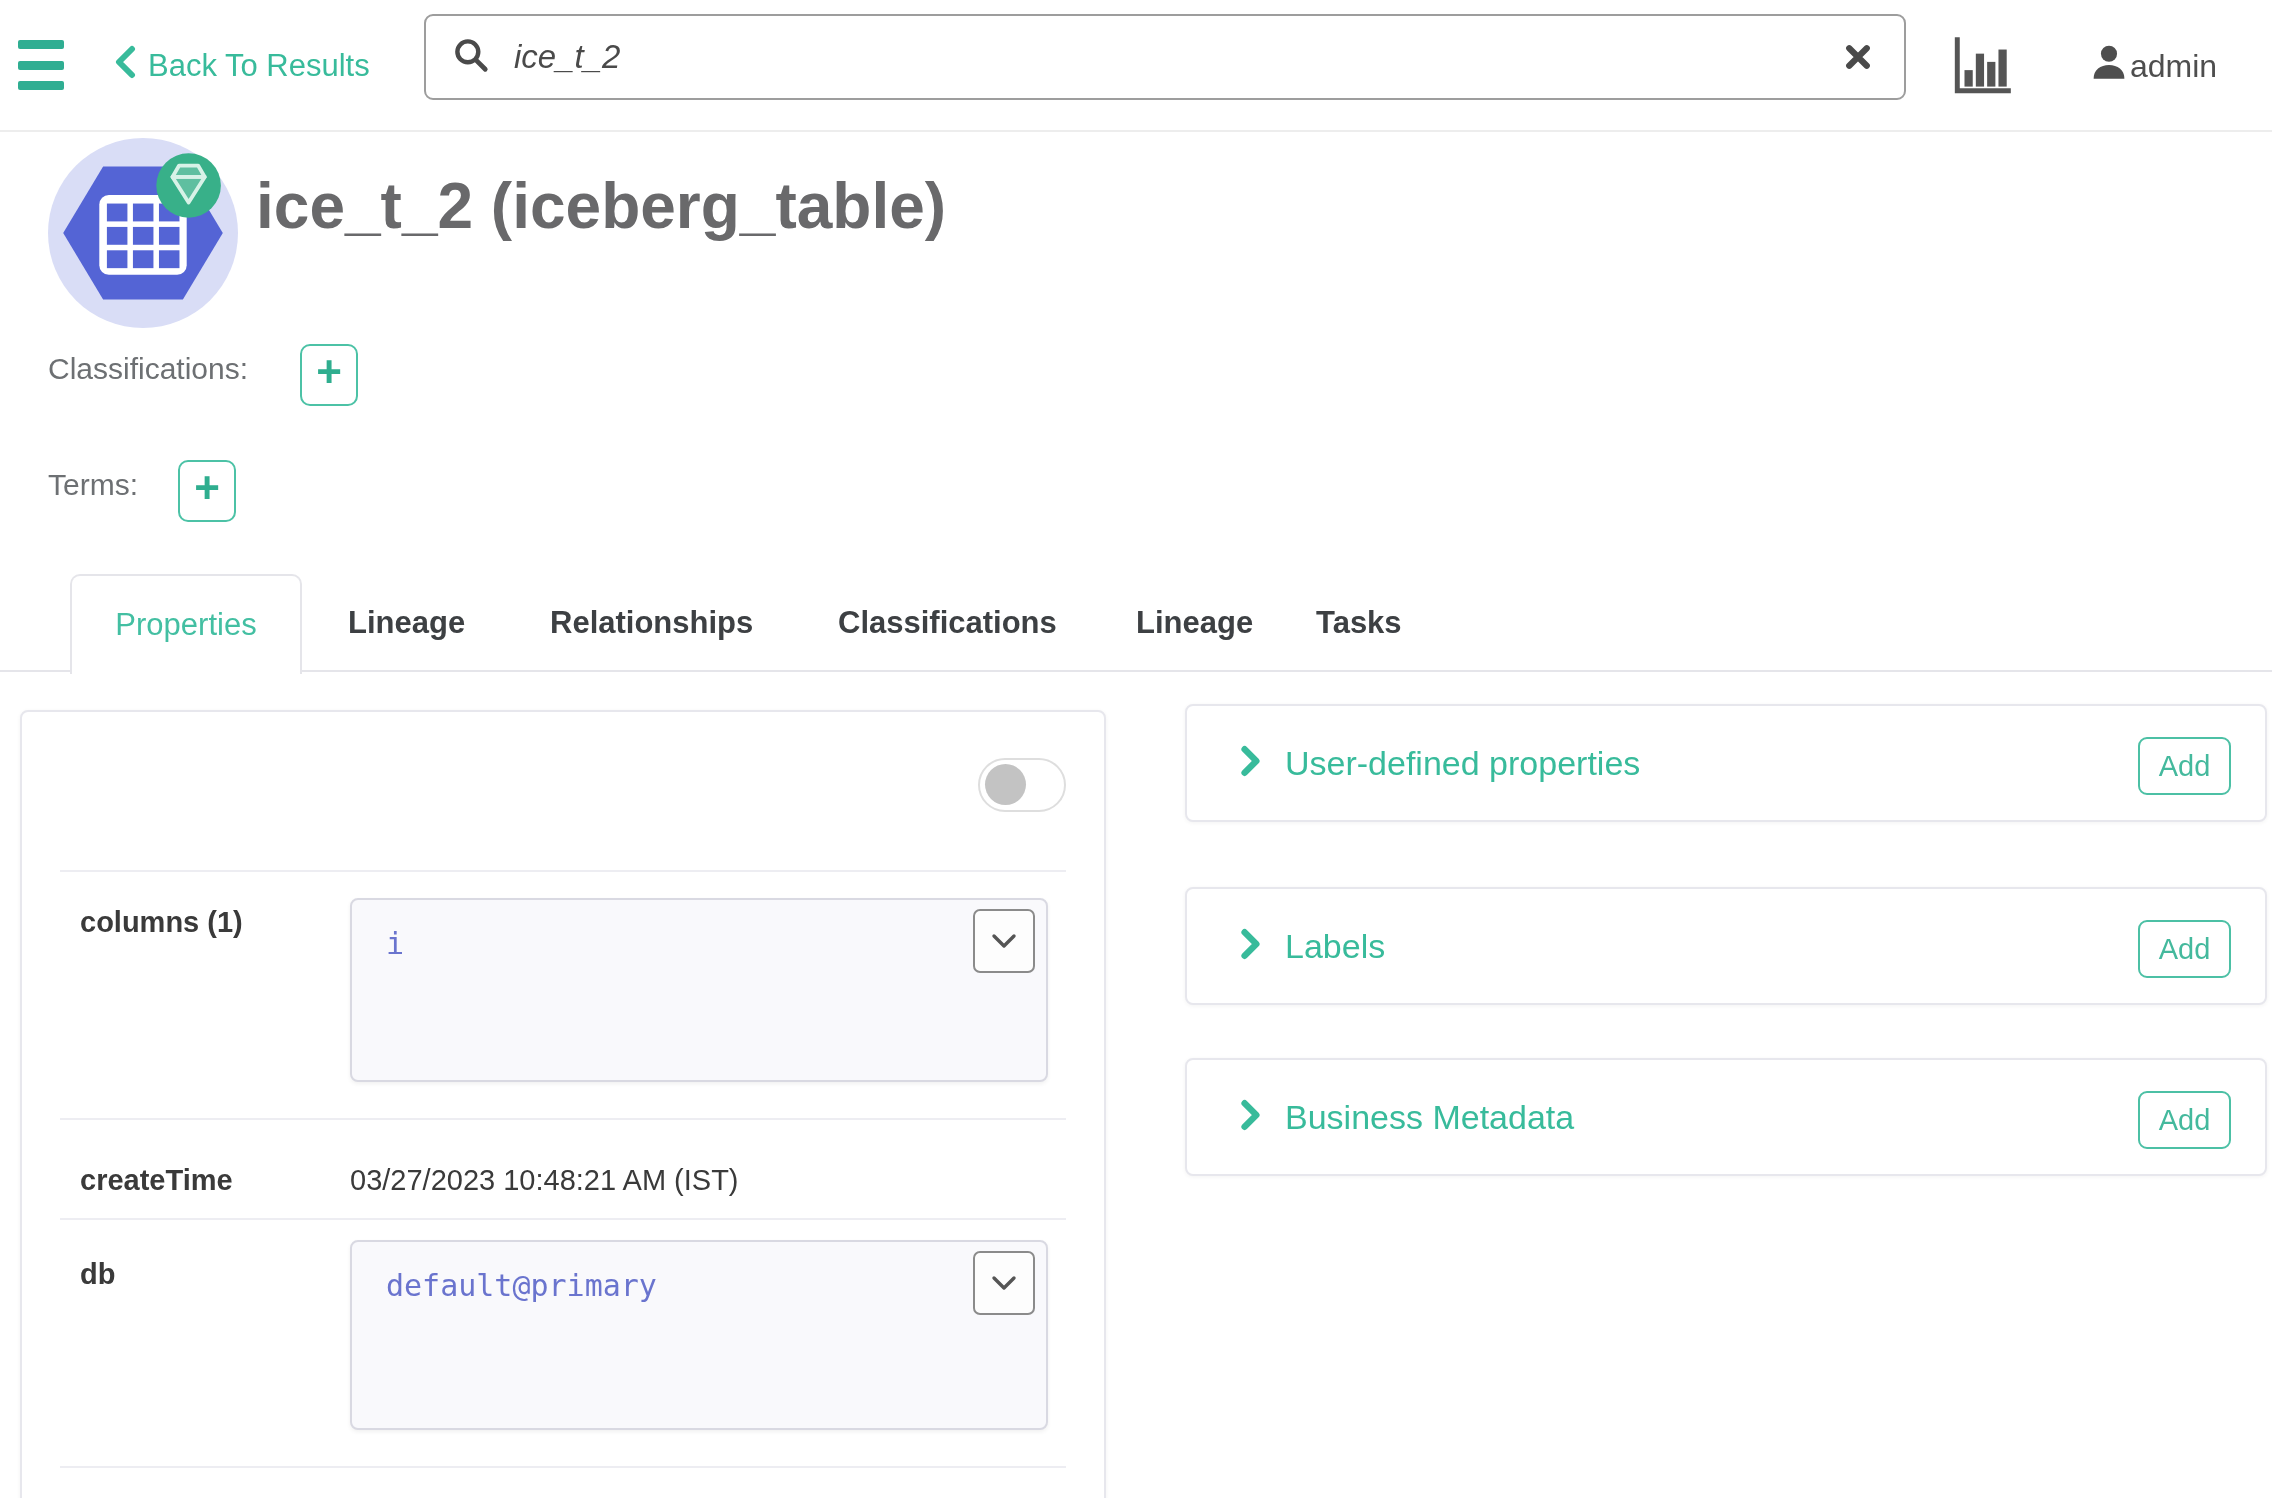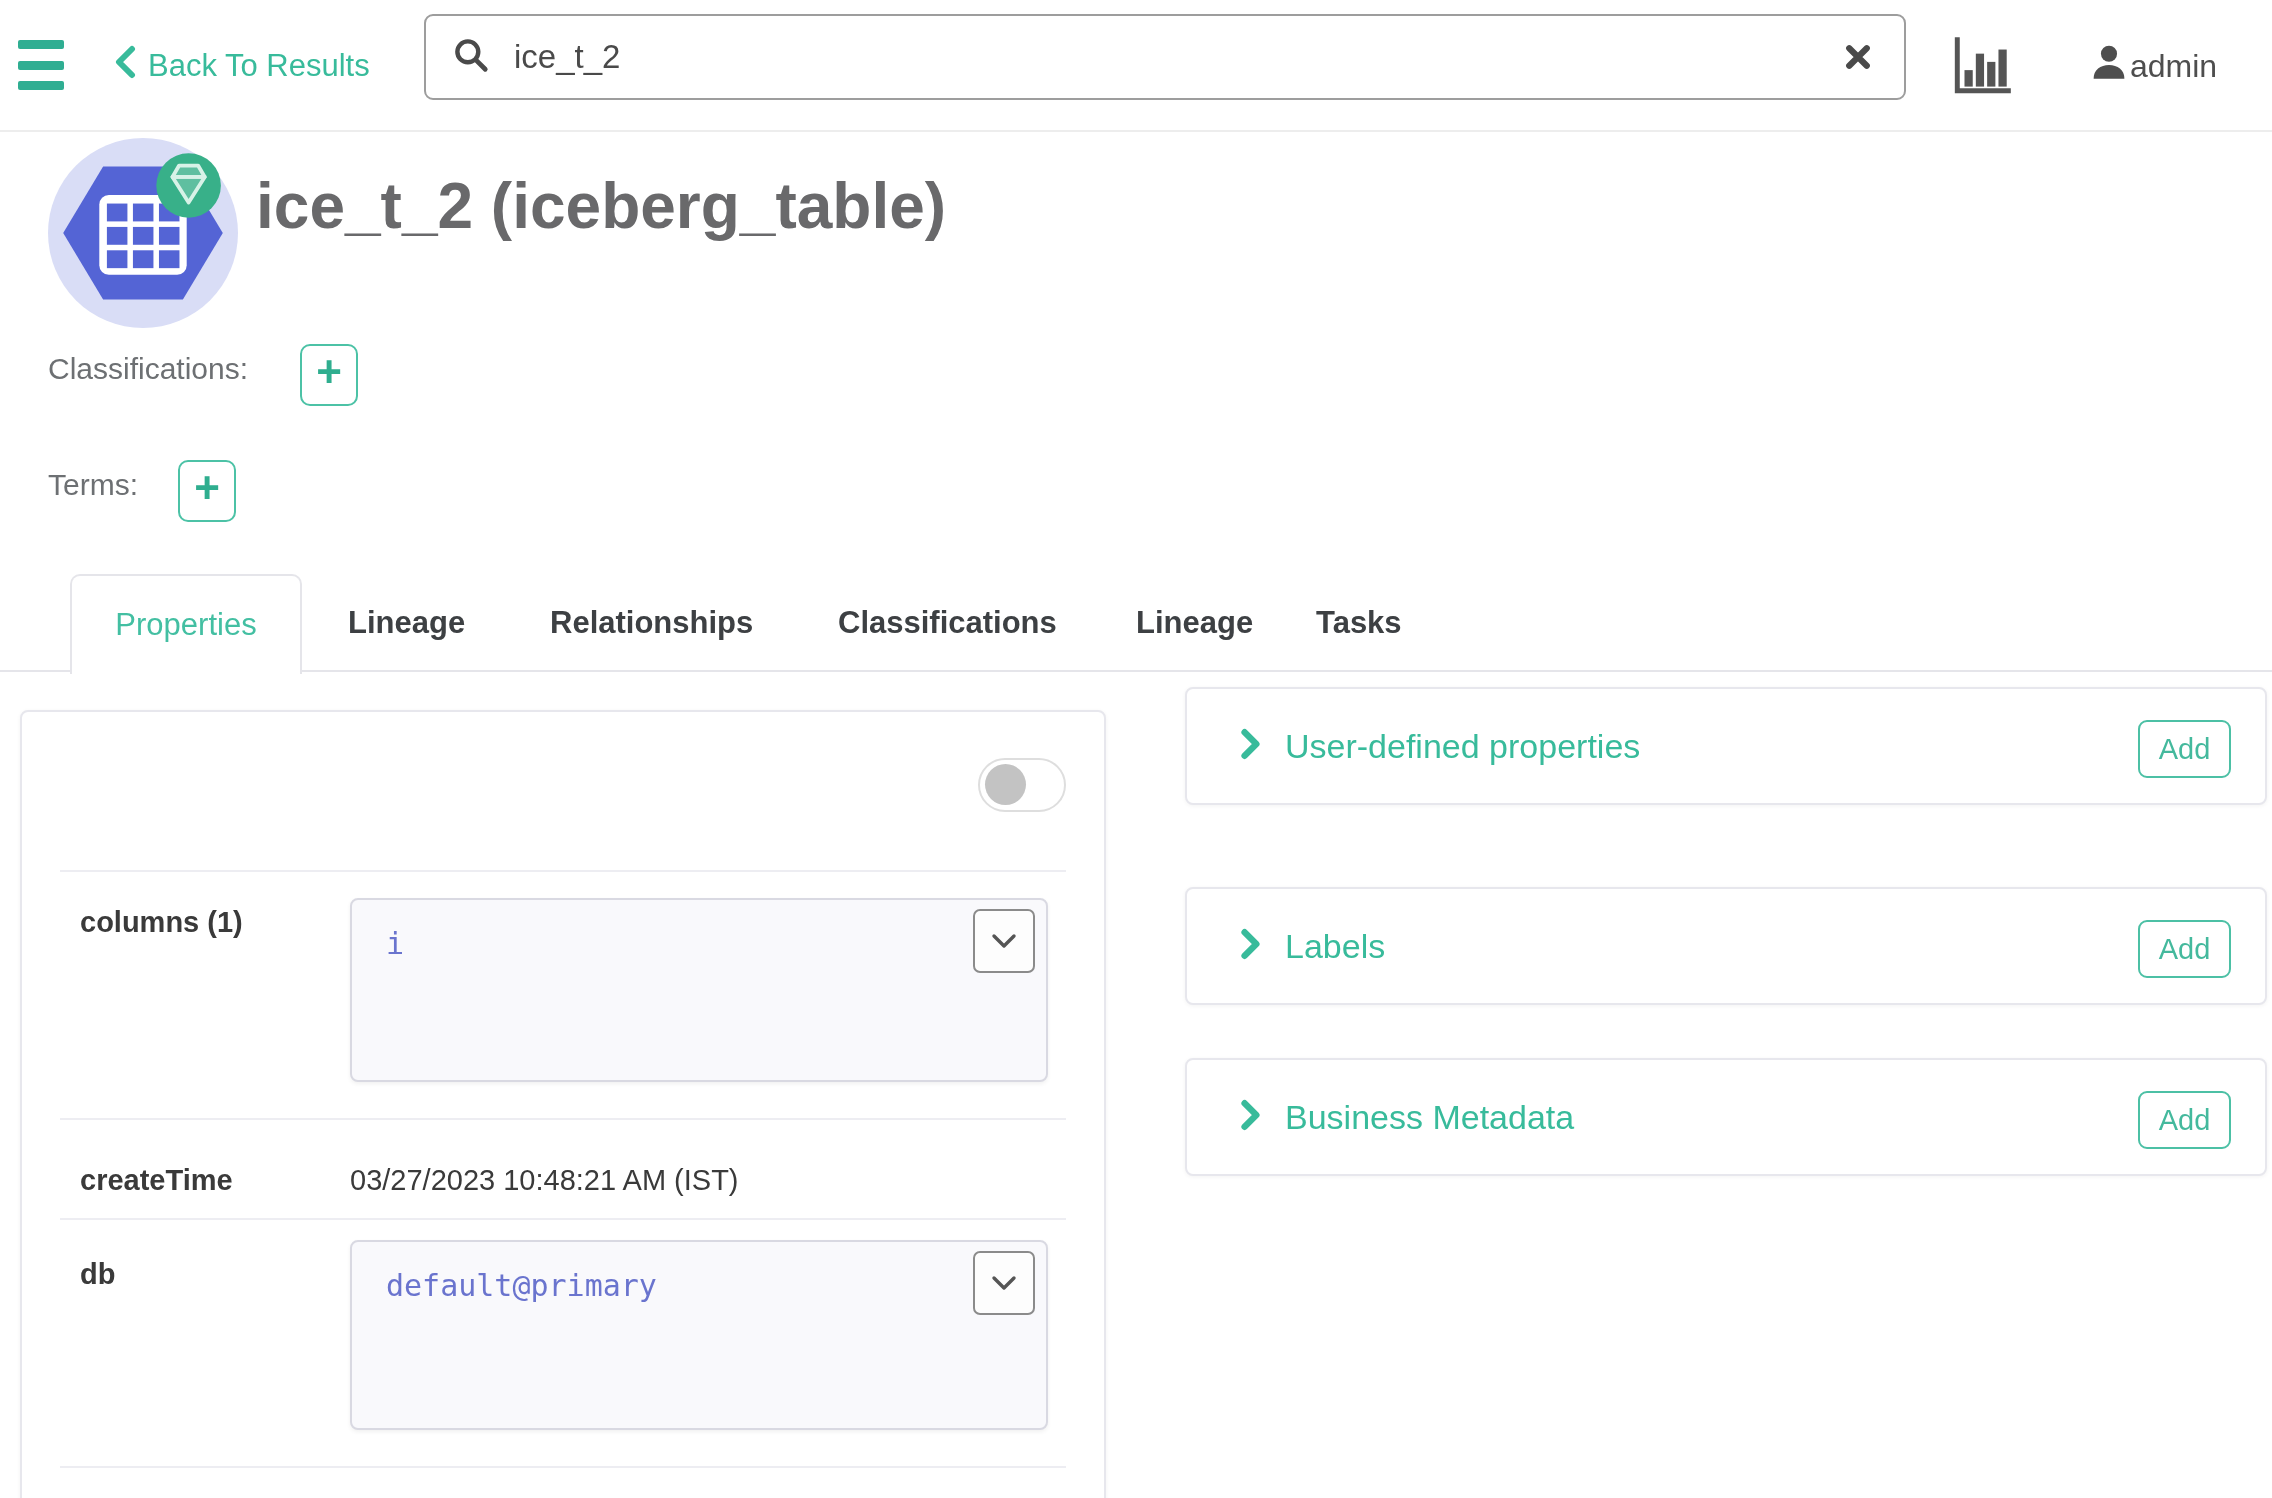--- a/index.html
+++ b/index.html
@@ -6,21 +6,21 @@
   .screen{
     position:relative;width:2272px;height:1498px;background:#ffffff;
     font-family:"Liberation Sans",sans-serif;overflow:hidden;color:#3a3a3a;
   }
   
   .topbar{position:absolute;left:0;top:0;width:2272px;height:132px;background:#fff;border-bottom:2px solid #ededed;box-sizing:border-box;}
   .hamburger{position:absolute;left:18px;top:40px;width:46px;height:50px;display:flex;flex-direction:column;justify-content:space-between;cursor:pointer;}
   .hamburger span{display:block;height:9px;background:#2fae92;border-radius:2px;}
   .back-link{position:absolute;left:112px;top:0;height:132px;display:flex;align-items:center;gap:10px;color:#38bb9b;font-size:31px;font-weight:400;cursor:pointer;}
   .search-box{position:absolute;left:424px;top:14px;width:1482px;height:86px;border:2px solid #9d9d9d;border-radius:9px;background:#fff;display:flex;align-items:center;padding:0 26px;box-sizing:border-box;}
-  .search-box input{flex:1;border:none;outline:none;font-size:33px;color:#4a4a4a;margin-left:22px;font-family:"Liberation Sans",sans-serif;background:transparent;}
+  .search-box input{flex:1;border:none;outline:none;font-size:33px;color:#4a4a4a;margin-left:22px;font-family:"Liberation Sans",sans-serif;background:transparent;font-style:italic;}
   .clear-btn{width:40px;height:40px;display:flex;align-items:center;justify-content:center;cursor:pointer;}
   .stats-btn{position:absolute;left:1944px;top:26px;width:76px;height:80px;display:flex;align-items:center;justify-content:center;cursor:pointer;}
   .user-box{position:absolute;left:2088px;top:0;height:132px;display:flex;align-items:center;color:#4e4e4e;font-size:32px;cursor:pointer;}
   
   .entity-icon{position:absolute;left:48px;top:138px;width:190px;height:190px;}
   .entity-title{position:absolute;left:256px;top:168px;font-size:64px;line-height:1.2;color:#69696b;font-weight:700;}
   .meta-label{position:absolute;font-size:30px;color:#6d7073;}
   .plus-btn{position:absolute;width:58px;height:62px;border:2px solid #4cc2a6;border-radius:10px;background:#fff;color:#2fae8f;font-size:44px;font-weight:700;display:flex;align-items:center;justify-content:center;cursor:pointer;box-sizing:border-box;line-height:1;padding-bottom:6px;}
   
   .tabbar{position:absolute;left:0;top:574px;width:2272px;height:98px;border-bottom:2px solid #e5e5ea;box-sizing:border-box;}
@@ -174,21 +174,21 @@
       <span class="dd-btn">
         <svg width="26" height="16" viewBox="0 0 26 16">
             <path d="M3 3 L13 13 L23 3" fill="none" stroke="#555" stroke-width="3.4" stroke-linecap="round" stroke-linejoin="round"></path>
           </svg>
       </span>
     </div>
 
     <div class="hr" style="top:754px;"></div>
   </div>
 
-  <div class="card side-card" style="top:687px;">
+  <div class="card side-card" style="top:704px;">
     <div class="side-head">
       <span>
         <svg width="24" height="32" viewBox="0 0 22 30">
             <path d="M5 4 L16 15 L5 26" fill="none" stroke="#38bb9b" stroke-width="6" stroke-linecap="round" stroke-linejoin="round"></path>
           </svg>
       </span>
       <span class="side-title">User-defined properties</span>
     </div>
     <div class="add-btn">Add</div>
   </div>

